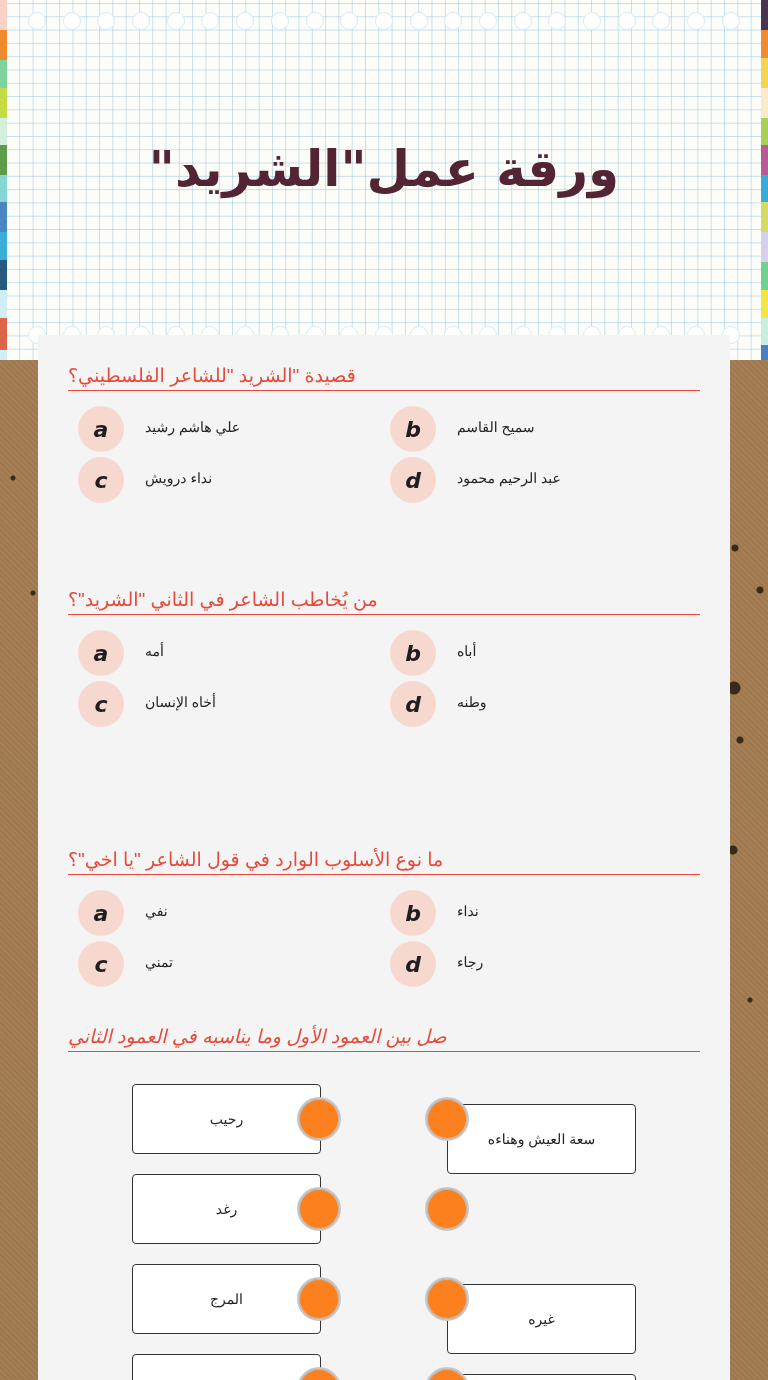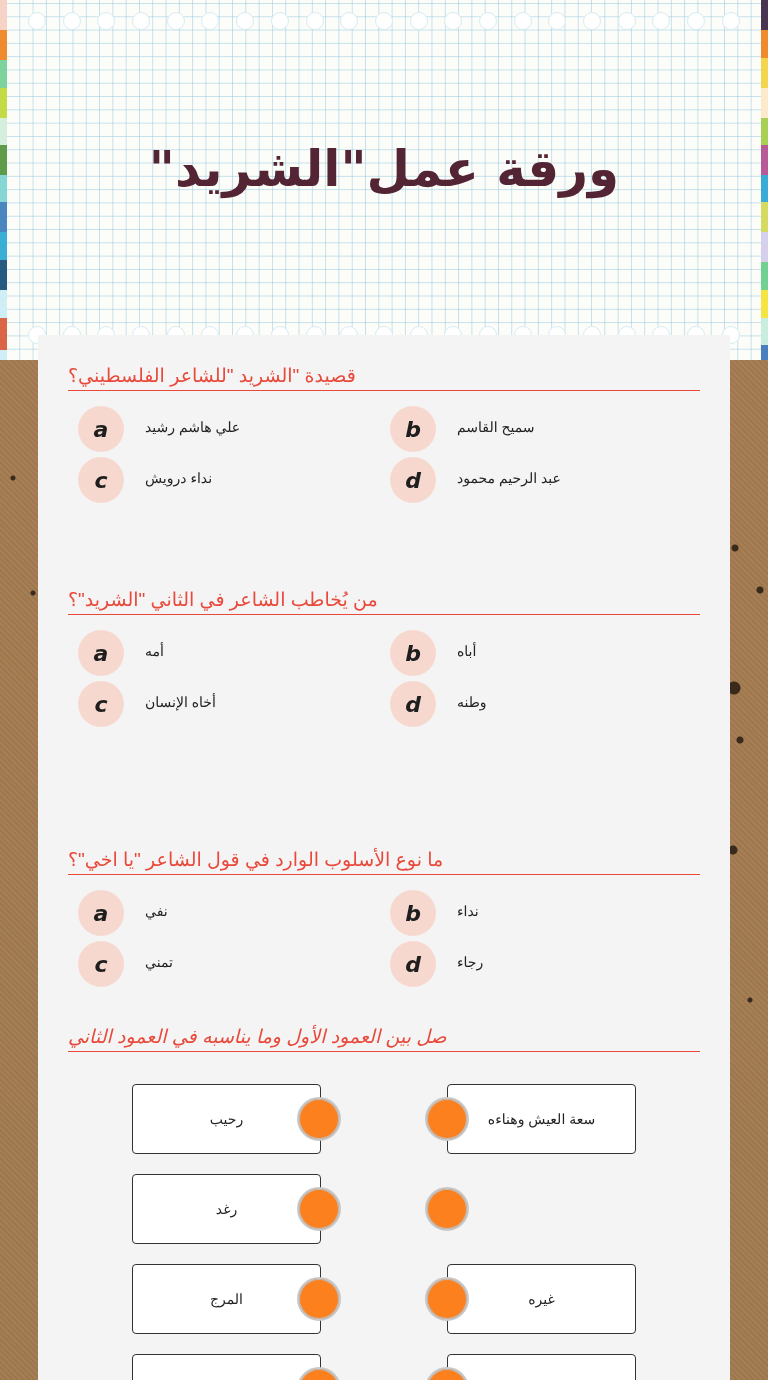--- a/index.html
+++ b/index.html
@@ -80,21 +80,21 @@
     }
     .choice-text { margin-left: 21px; font-size: 14px; color: #222; direction: rtl; margin-top: -4px; }
     .match-row { position: absolute; left: 94px; width: 504px; height: 70px; }
     .box {
       position: absolute; top: 0; width: 189px; height: 70px;
       background: #fff; border: 1px solid #333; border-radius: 4px;
       display: flex; align-items: center; justify-content: center;
       font-size: 14px; color: #222; direction: rtl;
     }
     .box.left { left: 0; }
-    .box.right { left: 315px; }
+    .box.right { left: 315px; margin-top: 20px; }
     .dot {
       position: absolute; top: 13px; width: 44px; height: 44px; border-radius: 50%;
       background: #fd801e; border: 2px solid #c8c8c8;
       box-shadow: 0 0 0 1px #bbb inset;
     }
     .dot.left { left: 165px; }
     .dot.right { left: 293px; }
   </style>
 </head>
 <body>

